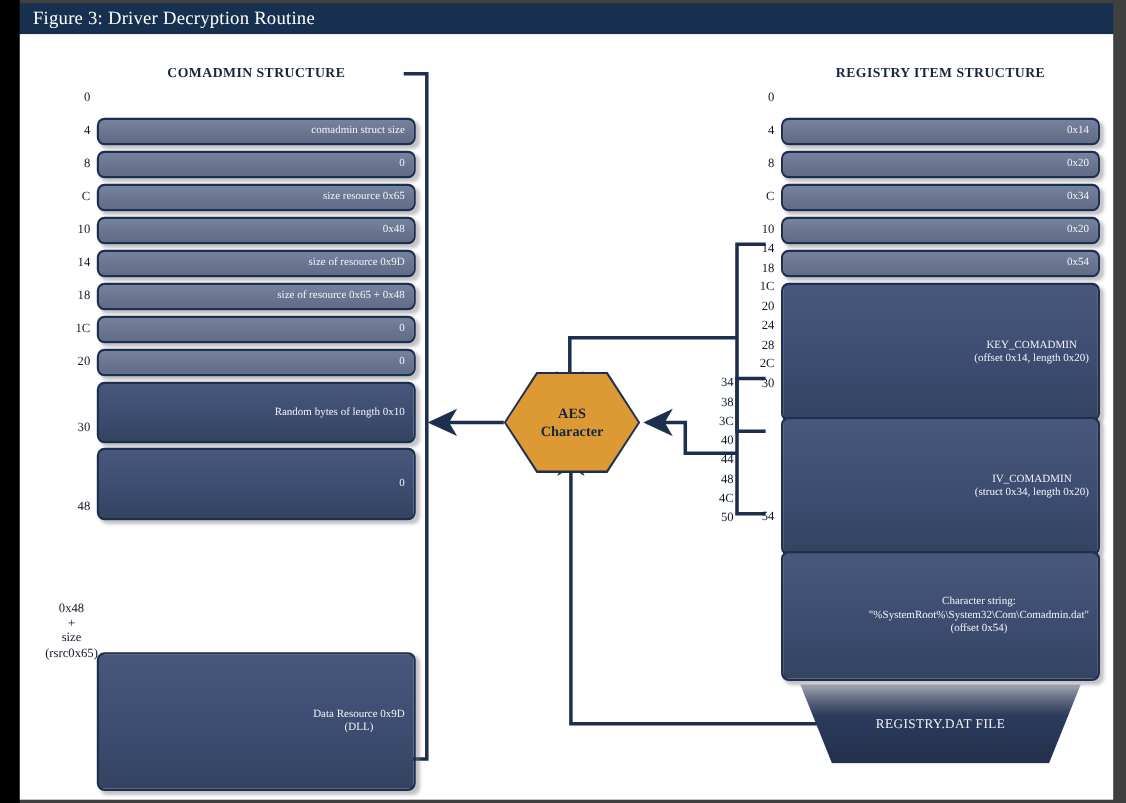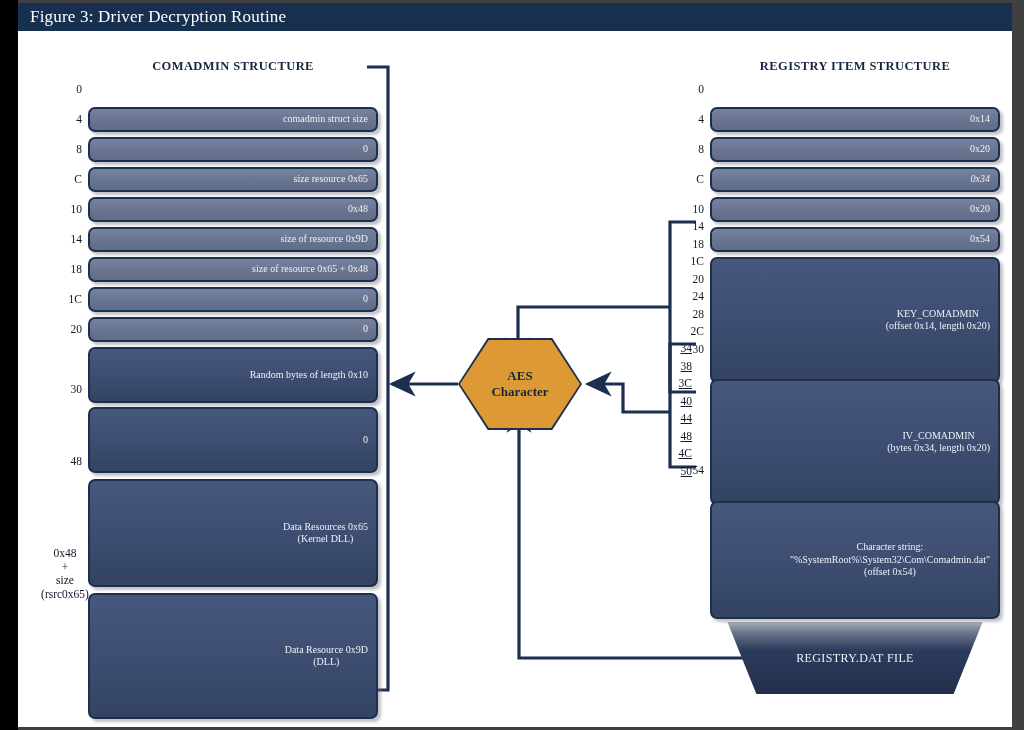--- a/index.html
+++ b/index.html
@@ -184,26 +184,20 @@
     <div class="sbox dark" style="left:70px;top:286px;width:290px;height:56px;">
       <span class="lines">Random bytes of length 0x10</span>
     </div>
 
     <div class="off" style="left:36px;top:352px;width:28px;">30</div>
     <div class="sbox dark" style="left:70px;top:346px;width:290px;height:66px;">
       <span class="lines">0</span>
     </div>
 
     <div class="off" style="left:36px;top:424px;width:28px;">48</div>
-    <div class="sbox dark" style="left:70px;top:418px;width:290px;height:108px;">
-      <span class="lines">
-        <span>Data Resources 0x65</span><br>
-        <span>(Kernel DLL)</span>
-      </span>
-    </div>
 
     <div class="off multi" style="left:14px;top:516px;width:66px;">
       <div>0x48</div>
       <div>+</div>
       <div>size</div>
       <div>(rsrc0x65)</div>
     </div>
     <div class="sbox dark" style="left:70px;top:532px;width:290px;height:126px;">
       <span class="lines">
         <span>Data Resource 0x9D</span><br>
@@ -225,21 +219,21 @@
     <div class="sbox light" style="left:692px;top:46px;width:290px;height:25px;">
       <span class="lines">0x14</span>
     </div>
 
     <div class="off" style="left:662px;top:82px;width:24px;">4</div>
     <div class="sbox light" style="left:692px;top:76px;width:290px;height:25px;">
       <span class="lines">0x20</span>
     </div>
 
     <div class="off" style="left:662px;top:112px;width:24px;">8</div>
-    <div class="sbox light" style="left:692px;top:106px;width:290px;height:25px;font-style:italic;">
+    <div class="sbox light" style="left:692px;top:106px;width:290px;height:25px;">
       <span class="lines">0x34</span>
     </div>
 
     <div class="off" style="left:662px;top:142px;width:24px;">C</div>
     <div class="sbox light" style="left:692px;top:136px;width:290px;height:25px;">
       <span class="lines">0x20</span>
     </div>
 
     <div class="off" style="left:658px;top:172px;width:28px;">10</div>
     <div class="sbox light" style="left:692px;top:166px;width:290px;height:25px;">
@@ -256,34 +250,34 @@
       <div>2C</div>
       <div>30</div>
     </div>
     <div class="sbox dark" style="left:692px;top:196px;width:290px;height:126px;">
       <span class="lines">
         <span>KEY_COMADMIN</span><br>
         <span>(offset 0x14, length 0x20)</span>
       </span>
     </div>
 
-    <div class="off-stack" style="left:646px;top:312px;width:28px;text-decoration:underline;">
+    <div class="off-stack" style="left:621px;top:312px;width:28px;">
       <div>34</div>
       <div>38</div>
       <div>3C</div>
       <div>40</div>
       <div>44</div>
       <div>48</div>
       <div>4C</div>
       <div>50</div>
     </div>
     <div class="sbox dark" style="left:692px;top:318px;width:290px;height:126px;">
       <span class="lines">
         <span>IV_COMADMIN</span><br>
-        <span>(bytes 0x34, length 0x20)</span>
+        <span>(struct 0x34, length 0x20)</span>
       </span>
     </div>
 
     <div class="off-stack" style="left:658px;top:434px;width:28px;">
       <div>54</div>
     </div>
     <div class="sbox dark" style="left:692px;top:440px;width:290px;height:118px;">
       <span class="lines">
         <span>Character string:</span><br>
         <span>"%SystemRoot%\System32\Com\Comadmin.dat"</span><br>

